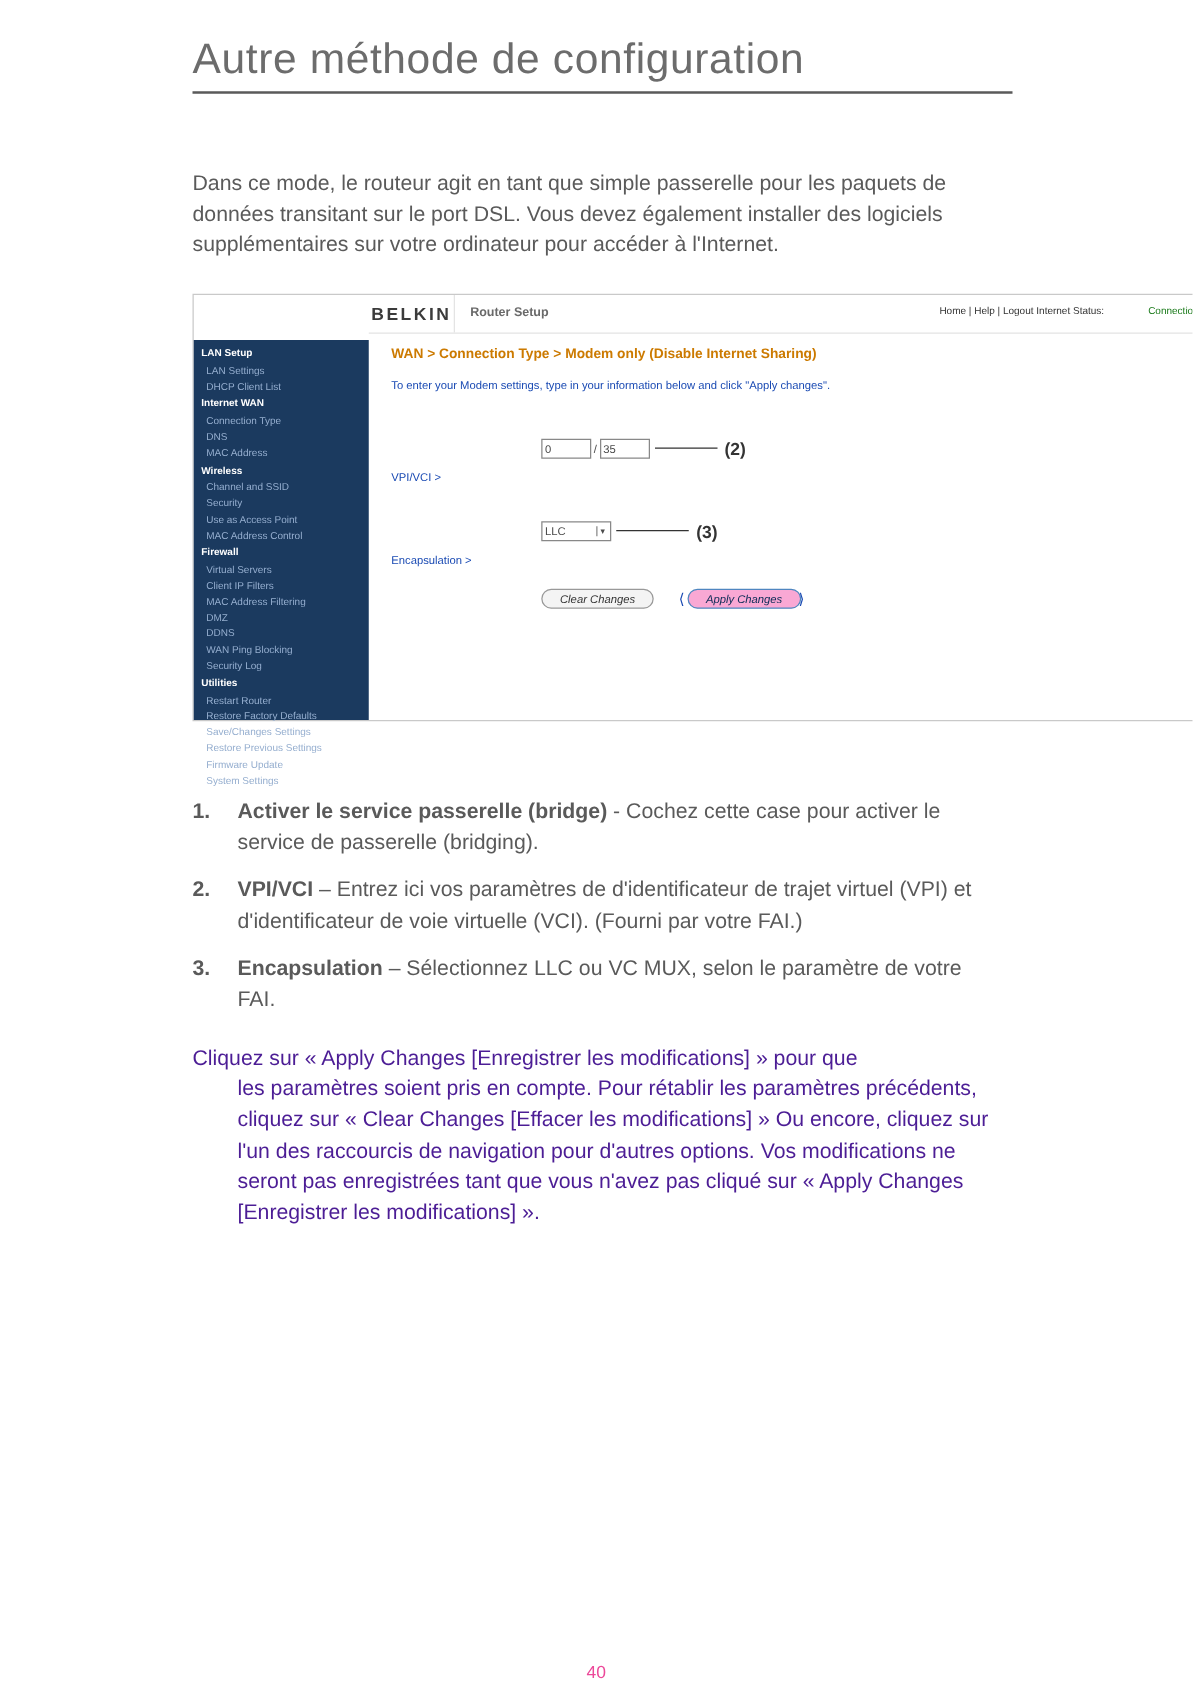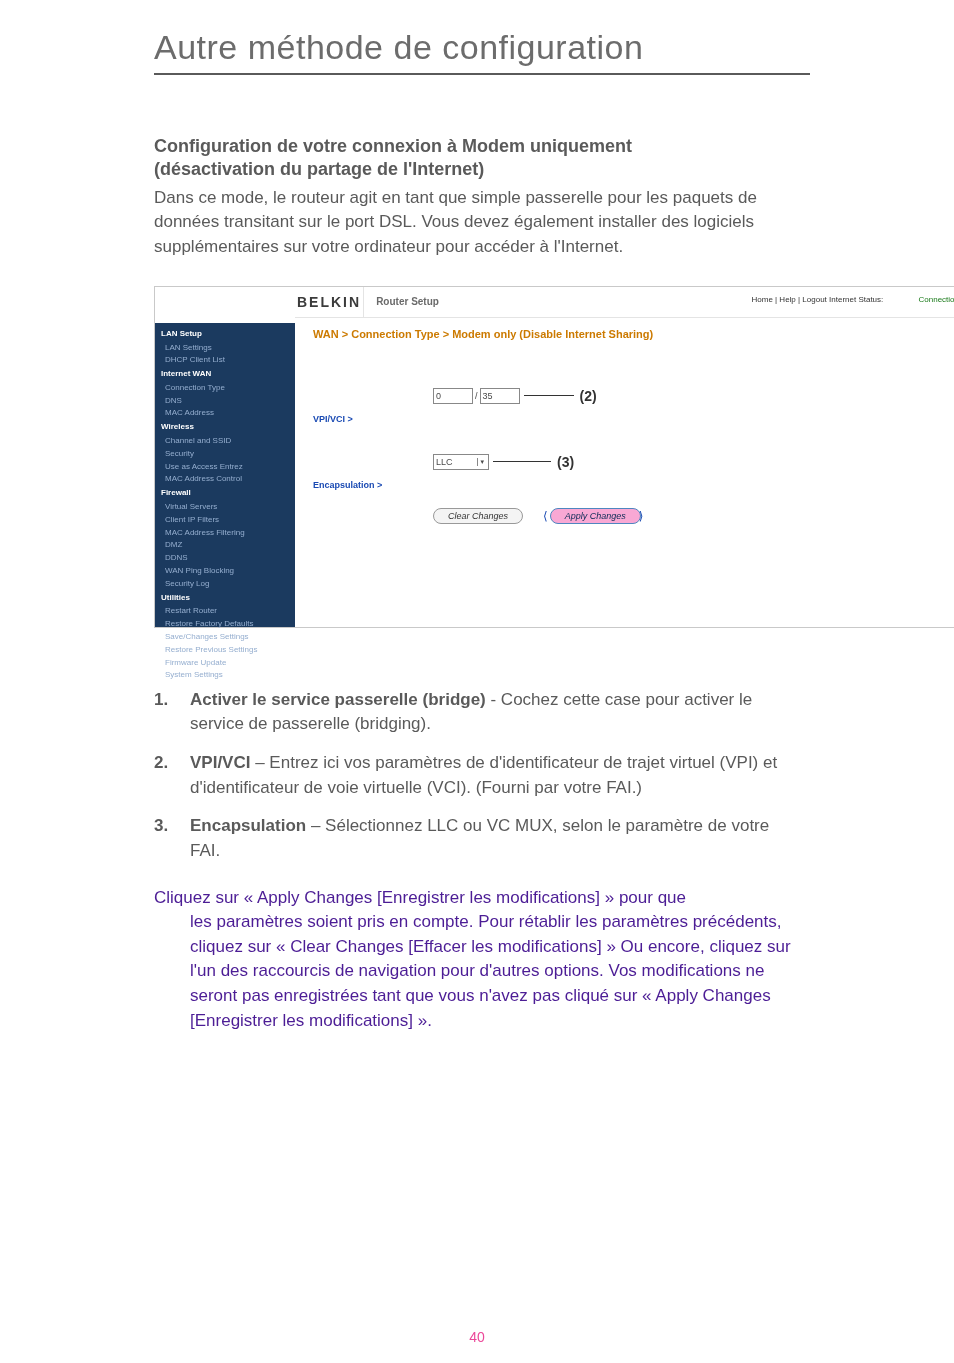--- a/index.html
+++ b/index.html
@@ -108,37 +108,37 @@
   }
   .tb-right .conn { color: #1a7a1a; margin-left: 33px; }
   .content {
     padding: 10px 18px;
     font-size: 9px;
   }
   .orange-title {
     color: #cc7a00;
     font-weight: bold;
     font-size: 11px;
-    margin-bottom: 28px;
+    margin-bottom: 14px;
   }
   .hint {
     color: #1a4ab3;
     font-size: 9px;
     margin-bottom: 18px;
   }
   .frow {
     display: flex;
     align-items: center;
     margin-bottom: 10px;
     position: relative;
   }
   .flabel {
     width: 120px;
     color: #1a4ab3;
-    font-weight: bold;
+    font-weight: normal;
     font-size: 9px;
     margin-top: 46px;
   }
   .fbox {
     border: 1px solid #888;
     height: 14px;
     font-size: 9px;
     padding: 0 2px;
     background: #fff;
     display: inline-flex;
@@ -225,39 +225,35 @@
   }
 </style>
 </head>
 <body>
 
 <div class="page">
 
   <h1 class="page-title">Autre méthode de configuration</h1>
   <hr class="title-rule">
 
-  <p class="sect-head">
-    <span>Configuration de votre connexion à Modem uniquement</span><br>
-    <span>(désactivation du partage de l'Internet)</span>
-  </p>
   <p class="intro-para">Dans ce mode, le routeur agit en tant que simple passerelle pour les paquets de données transitant sur le port DSL. Vous devez également installer des logiciels supplémentaires sur votre ordinateur pour accéder à l'Internet.</p>
 
   <div class="shot">
     <div class="sidebar" id="sidebar">
         <div class="grp-head">LAN Setup</div>
         <div class="grp-item">LAN Settings</div>
         <div class="grp-item">DHCP Client List</div>
         <div class="grp-head">Internet WAN</div>
         <div class="grp-item">Connection Type</div>
         <div class="grp-item">DNS</div>
         <div class="grp-item">MAC Address</div>
         <div class="grp-head">Wireless</div>
         <div class="grp-item">Channel and SSID</div>
         <div class="grp-item">Security</div>
-        <div class="grp-item">Use as Access Entrez</div>
+        <div class="grp-item">Use as Access Point</div>
         <div class="grp-item">MAC Address Control</div>
         <div class="grp-head">Firewall</div>
         <div class="grp-item">Virtual Servers</div>
         <div class="grp-item">Client IP Filters</div>
         <div class="grp-item">MAC Address Filtering</div>
         <div class="grp-item">DMZ</div>
         <div class="grp-item">DDNS</div>
         <div class="grp-item">WAN Ping Blocking</div>
         <div class="grp-item">Security Log</div>
         <div class="grp-head">Utilities</div>
@@ -271,20 +267,21 @@
     <div class="main">
       <div class="toolbar">
         <div class="brand">BELKIN</div>
         <div class="tb-title">Router Setup</div>
         <div class="tb-right">
           <span>Home | Help | Logout   Internet Status: </span><span class="conn">Connection</span>
         </div>
       </div>
       <div class="content">
         <div class="orange-title">WAN &gt; Connection Type &gt; Modem only (Disable Internet Sharing)</div>
+        <div class="hint">To enter your Modem settings, type in your information below and click "Apply changes".</div>
 
         <div class="frow">
           <div class="flabel">VPI/VCI &gt;</div>
           <span class="fbox" style="width:34px">0</span>
           <span class="slash">/</span>
           <span class="fbox" style="width:34px">35</span>
           <span style="border-top:1px solid #333;width:50px;display:inline-block;margin-left:4px"></span>
           <span class="annot">(2)</span>
         </div>
 

